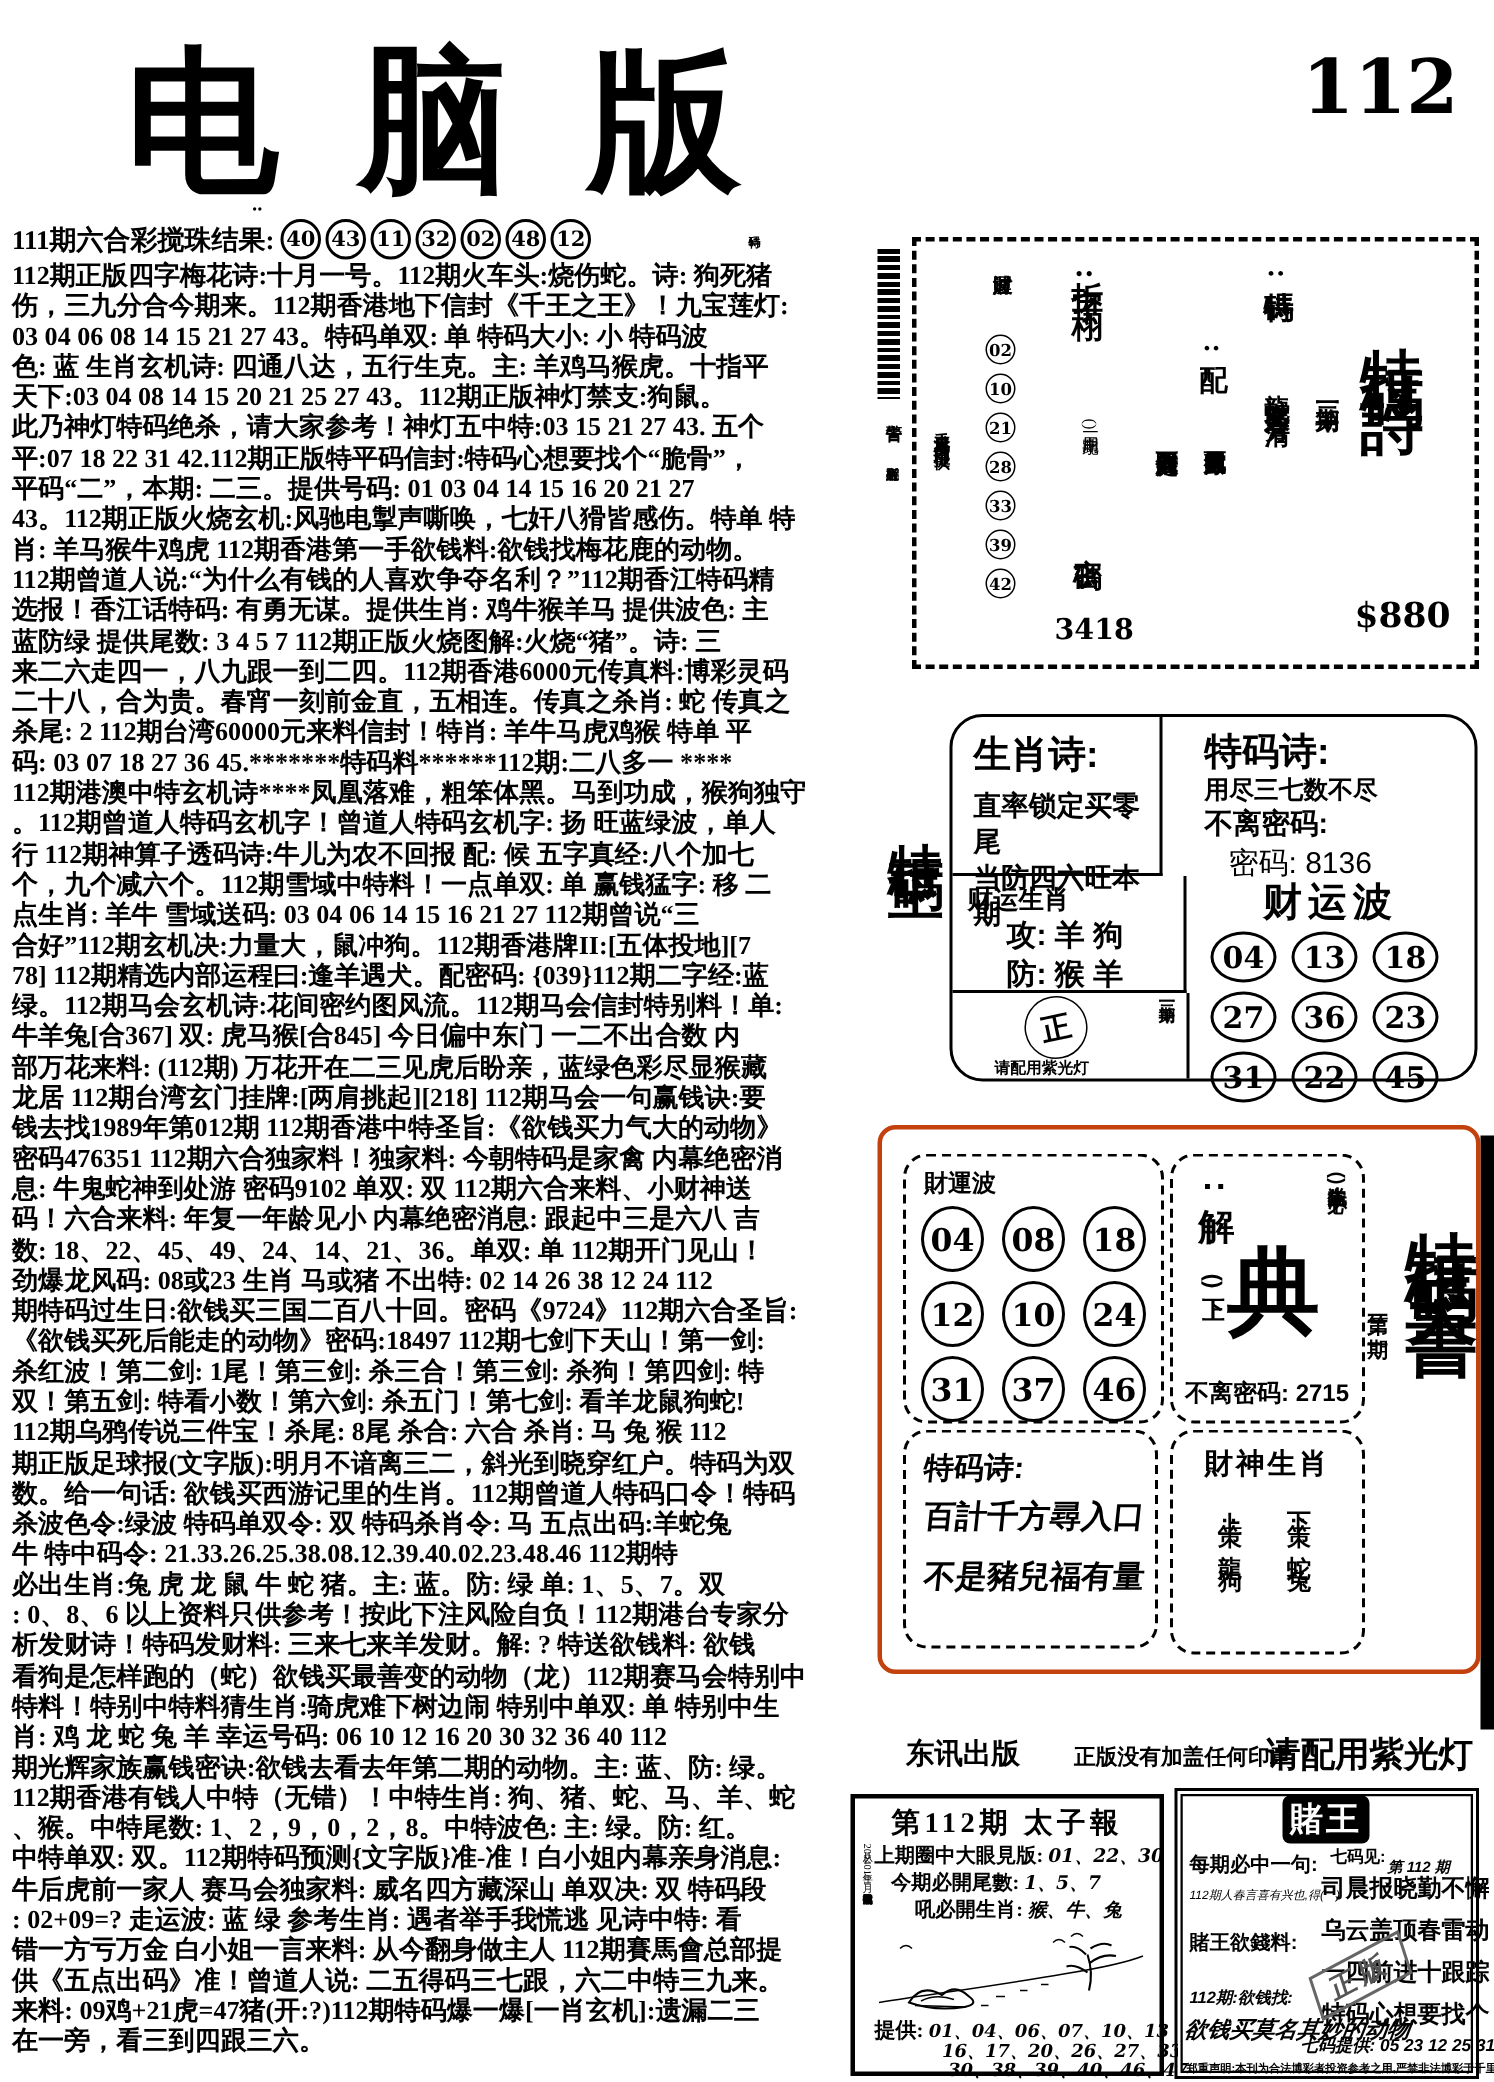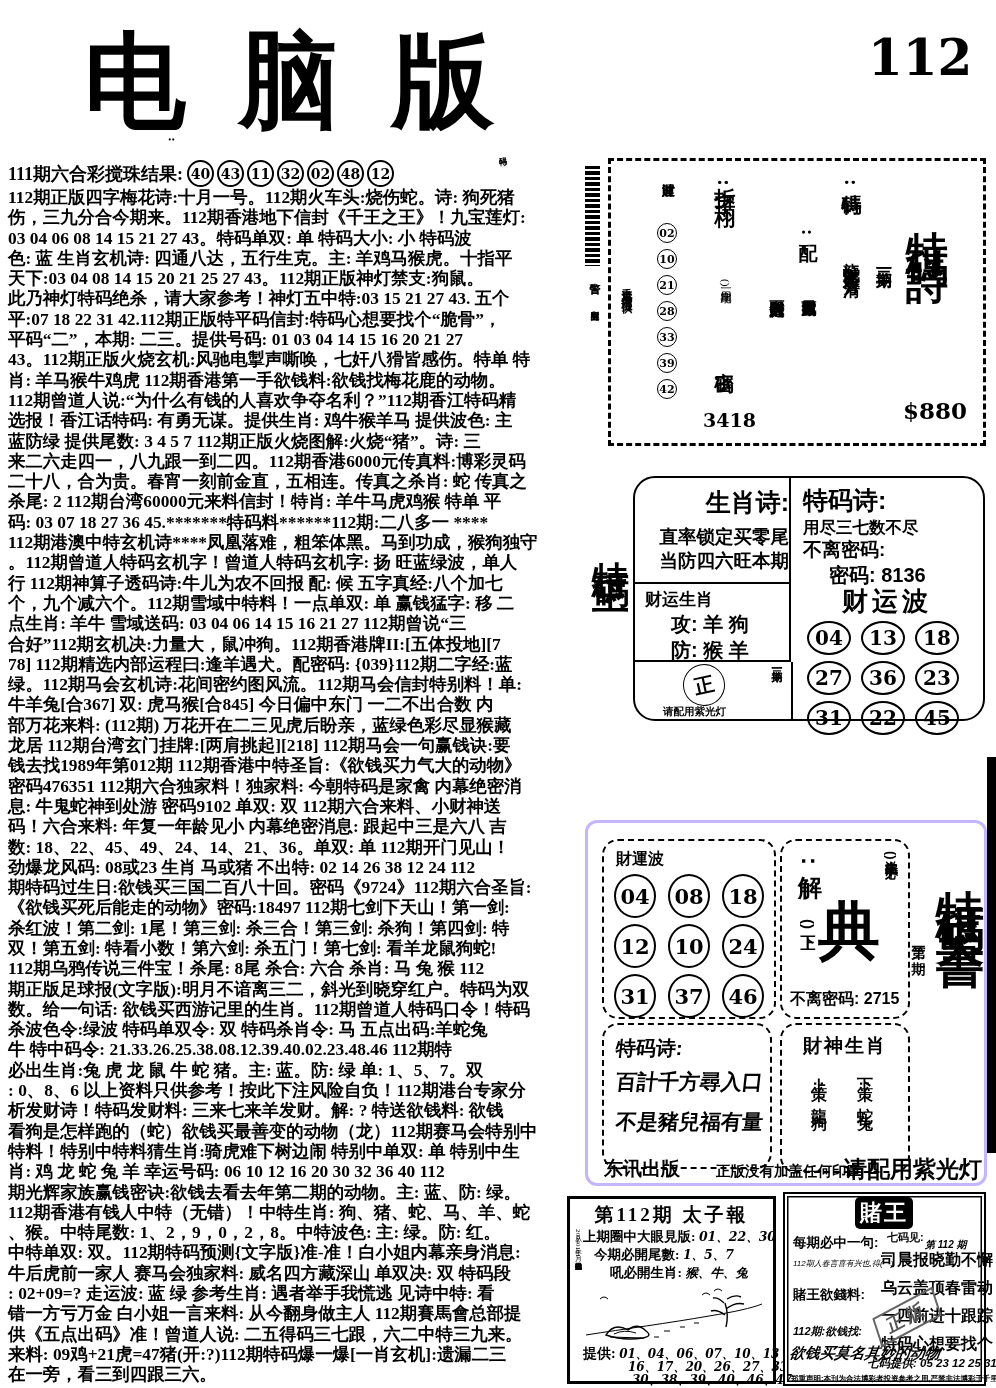--- a/index.html
+++ b/index.html
@@ -7,21 +7,21 @@
         font-family:"Liberation Serif",serif;overflow:hidden;}
   .v{writing-mode:vertical-rl;}
   
   .main-title{position:absolute;left:84px;top:14px;font-size:102px;font-weight:900;
     letter-spacing:52px;white-space:nowrap;font-family:"DejaVu Serif",serif;
     transform:scaleY(1.02);}
   .title-dots{position:absolute;left:168px;top:126px;font-size:13px;letter-spacing:5px;font-weight:bold;}
   .page-num{position:absolute;left:868px;top:28px;font-size:50px;font-weight:bold;
     font-family:"DejaVu Serif",serif;}
   
-  .body-col{position:absolute;left:8px;top:160px;width:585px;}
+  .body-col{position:absolute;left:8px;top:146px;width:585px;}
   .result-line{display:flex;align-items:center;height:27px;font-size:18px;font-weight:bold;white-space:nowrap;}
   .rc-wrap{display:inline-flex;align-items:center;margin-left:4px;}
   .circle-r{display:inline-flex;width:23px;height:23px;border:2.5px solid #000;border-radius:50%;
     align-items:center;justify-content:center;font-size:14px;font-weight:900;margin-right:3px;
     font-family:"DejaVu Serif",serif;}
   .body-line{height:20.3px;line-height:20.3px;font-size:17.4px;font-weight:bold;
     white-space:nowrap;letter-spacing:0;}
   .result-note{position:absolute;left:498px;top:151px;font-size:8px;font-weight:bold;line-height:9px;}
   
   .boxA-zone{position:absolute;left:585px;top:156px;width:402px;height:288px;}
@@ -48,49 +48,49 @@
   .a-tema-line{position:absolute;left:229px;top:88px;font-size:17px;font-weight:bold;letter-spacing:3px;}
   .a-issue{position:absolute;left:262px;top:98px;font-size:16px;font-weight:bold;}
   .a-title{position:absolute;left:288px;top:36px;font-size:42px;font-weight:900;letter-spacing:15px;}
   .a-price{position:absolute;left:292px;top:236px;font-size:23px;font-weight:bold;
     font-family:"DejaVu Serif",serif;}
   
   .b-side{position:absolute;left:585px;top:532px;font-size:37px;font-weight:900;letter-spacing:10px;
     font-family:"Liberation Sans",sans-serif;}
   .boxB{position:absolute;left:633px;top:476px;width:348px;height:241px;border:2.5px solid #000;
     border-radius:22px;font-family:"Liberation Sans",sans-serif;}
-  .b-sx{position:absolute;left:0;top:0;width:156px;height:106px;border-right:2px solid #000;
-    border-bottom:2px solid #000;padding:8px 0 0 14px;box-sizing:border-box;text-align:right;}
+  .b-sx{position:absolute;left:0;top:0;width:140px;height:106px;border-right:2px solid #000;
+    border-bottom:2px solid #000;padding:8px 0 0 14px;box-sizing:border-box;}
   .b-sx-title{font-size:25px;font-weight:900;margin-bottom:6px;}
   .b-sx-line{font-size:18.5px;font-weight:900;line-height:24px;}
   .b-cysx{position:absolute;left:0;top:106px;width:156px;height:78px;border-right:2px solid #000;
     border-bottom:2px solid #000;padding:4px 0 0 10px;box-sizing:border-box;}
   .b-cysx-title{font-size:17px;font-weight:bold;}
   .b-cysx-line{font-size:20px;font-weight:900;margin-left:26px;line-height:26px;}
   .b-stamp-row{position:absolute;left:0;top:184px;width:156px;height:57px;border-right:2px solid #000;}
   .b-stamp{position:absolute;left:48px;top:2px;width:40px;height:40px;border:1.5px solid #000;
     border-radius:50%;display:flex;align-items:center;justify-content:center;
     font-size:20px;font-weight:900;transform:rotate(-12deg);}
   .b-stamp-note{position:absolute;left:28px;top:43px;font-size:10.5px;font-weight:bold;}
   .b-issue{position:absolute;left:134px;top:0px;font-size:11px;font-weight:bold;}
   .b-ts{position:absolute;left:158px;top:0;width:188px;height:106px;padding:6px 0 0 10px;box-sizing:border-box;}
   .b-ts-title{font-size:25px;font-weight:900;}
   .b-ts-line{font-size:16.5px;font-weight:900;line-height:21px;}
   .b-ts-line2{font-size:19px;font-weight:900;line-height:24px;}
-  .b-ts-mima{font-size:20px;font-weight:700;margin-left:26px;font-family:"Liberation Sans",sans-serif;}
+  .b-ts-mima{font-size:20px;font-weight:400;margin-left:16px;font-family:"Liberation Sans",sans-serif;}
   .b-cyb{position:absolute;left:158px;top:106px;width:188px;height:135px;}
   .b-cyb-title{font-size:26px;font-weight:900;text-align:center;letter-spacing:4px;}
   .grid-b{display:grid;grid-template-columns:repeat(3,44px);grid-gap:6px 10px;margin:2px 0 0 14px;}
   .circle-b{display:flex;width:40px;height:30px;border:2px solid #000;border-radius:50%;
     align-items:center;justify-content:center;font-size:20px;font-weight:bold;
     font-family:"DejaVu Serif",serif;}
   
   .c-header{position:absolute;left:616px;top:740px;font-size:40px;font-weight:900;letter-spacing:5px;
     font-family:"Liberation Sans",sans-serif;}
-  .boxC{position:absolute;left:585px;top:820px;width:396px;height:360px;border:3px solid #c4b5fd;
+  .boxC{position:absolute;left:585px;top:750px;width:396px;height:360px;border:3px solid #c2410c;
     border-radius:12px;font-family:"Liberation Sans",sans-serif;}
   .right-bar{position:absolute;left:987px;top:757px;width:9px;height:396px;background:#000;}
   .c-cyb{position:absolute;left:14px;top:16px;width:170px;height:176px;border:2.5px dashed #000;
     border-radius:16px;}
   .c-cyb-label{font-size:16px;font-weight:900;margin:8px 0 0 12px;}
   .grid-c{display:grid;grid-template-columns:repeat(3,46px);grid-gap:6px 8px;margin:4px 0 0 10px;}
   .circle-c{display:flex;width:38px;height:40px;border:2px solid #000;border-radius:50%;
     align-items:center;justify-content:center;font-size:21px;font-weight:bold;
     font-family:"DejaVu Serif",serif;}
   .c-jie{position:absolute;left:192px;top:16px;width:126px;height:176px;border:2.5px dashed #000;

